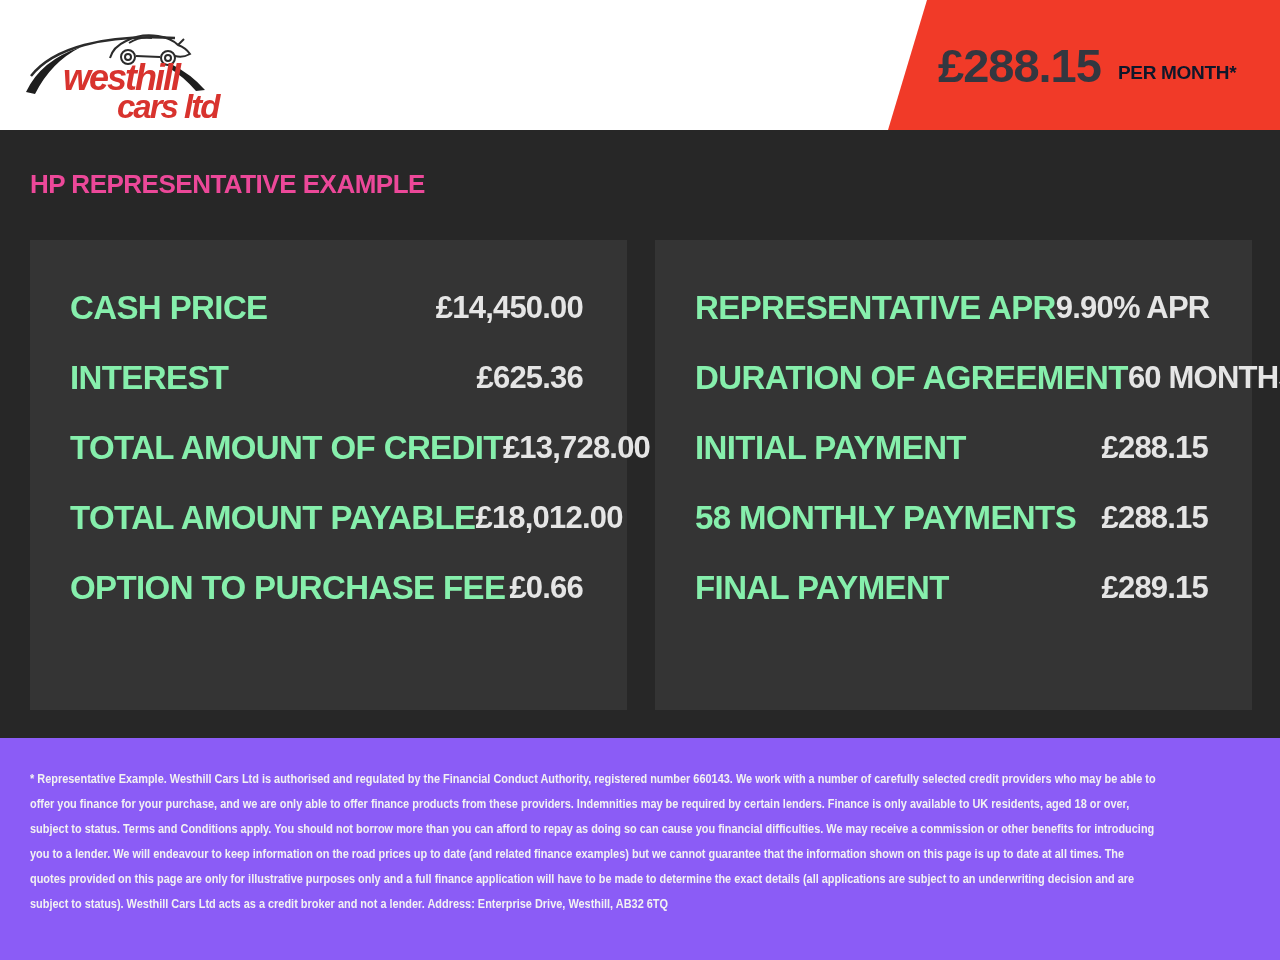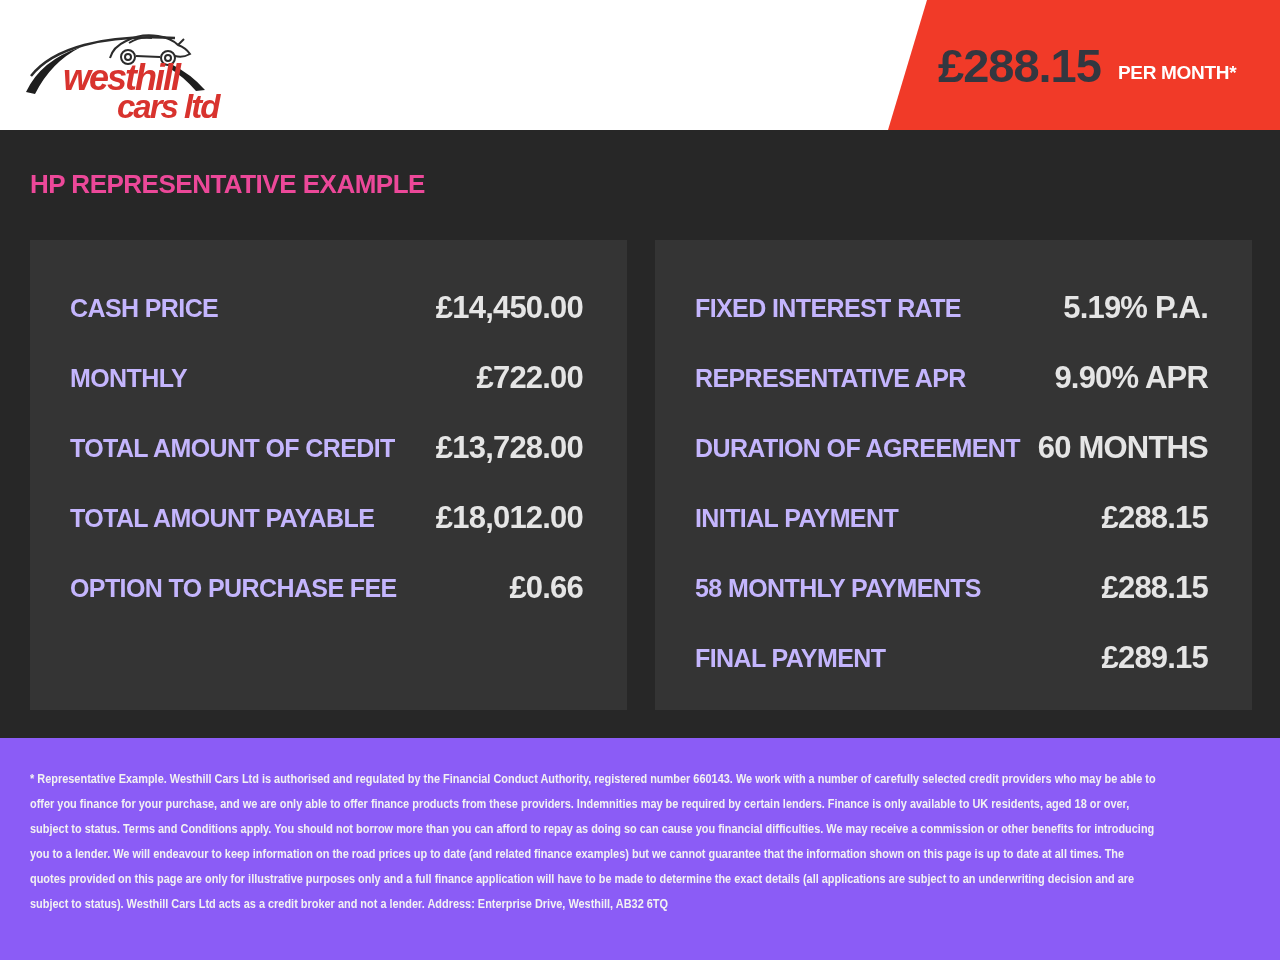--- a/index.html
+++ b/index.html
@@ -12,37 +12,37 @@
   .logo { position:absolute; left:25px; top:10px; width:220px; height:112px; cursor:pointer; }
   .logo svg { display:block; width:100%; height:100%; }
 
   .price-banner {
     position:absolute; top:0; right:0; width:392px; height:130px;
     background:#f13a28;
     clip-path:polygon(39px 0, 100% 0, 100% 100%, 0 100%);
     display:flex; align-items:center; padding-left:50px;
   }
   .price-banner .amount { font-size:47px; font-weight:bold; color:#333740; letter-spacing:-1px; }
-  .price-banner .period { font-size:19px; font-weight:bold; color:#ffffff; margin-left:17px; margin-top:16px; letter-spacing:-0.3px; }
+  .price-banner .period { font-size:19px; font-weight:bold; color:#0f172a; margin-left:17px; margin-top:16px; letter-spacing:-0.3px; }
 
   
   .page-title {
     position:absolute; left:30px; top:169px;
     color:#ec4899; font-size:26px; font-weight:bold; letter-spacing:-0.5px;
   }
 
   
   .panel {
     position:absolute; top:240px; width:597px; height:470px;
     background:#343434; padding:33px 44px 0 40px;
   }
   .panel-left { left:30px; }
   .panel-right { left:655px; }
   .finance-row { height:70px; display:flex; align-items:center; justify-content:space-between; }
-  .finance-row .row-label { font-size:25px; font-weight:bold; color:#c4b5fd; letter-spacing:-0.6px; white-space:nowrap; }
+  .finance-row .row-label { font-size:33px; font-weight:bold; color:#86efac; letter-spacing:-0.6px; white-space:nowrap; }
   .finance-row .row-value { font-size:31px; font-weight:bold; color:#e5e5e5; letter-spacing:-0.8px; white-space:nowrap; }
 
   
   .footer { position:absolute; top:738px; left:0; width:1280px; height:222px; background:#8b5cf6; }
   .disclaimer {
     position:absolute; left:30px; top:28px; width:1390px;
     transform:scaleX(0.81); transform-origin:0 0;
     color:#f2f2f2; font-size:13.5px; font-weight:bold; line-height:25px;
   }
 </style>
@@ -85,42 +85,38 @@
   </div>
 
   <div class="page-title">HP REPRESENTATIVE EXAMPLE</div>
 
   <div class="panel panel-left">
     <div class="finance-row">
       <span class="row-label">CASH PRICE</span>
       <span class="row-value">£14,450.00</span>
     </div>
     <div class="finance-row">
-      <span class="row-label">MONTHLY</span>
-      <span class="row-value">£722.00</span>
+      <span class="row-label">INTEREST</span>
+      <span class="row-value">£625.36</span>
     </div>
     <div class="finance-row">
       <span class="row-label">TOTAL AMOUNT OF CREDIT</span>
       <span class="row-value">£13,728.00</span>
     </div>
     <div class="finance-row">
       <span class="row-label">TOTAL AMOUNT PAYABLE</span>
       <span class="row-value">£18,012.00</span>
     </div>
     <div class="finance-row">
       <span class="row-label">OPTION TO PURCHASE FEE</span>
       <span class="row-value">£0.66</span>
     </div>
   </div>
 
   <div class="panel panel-right">
-    <div class="finance-row">
-      <span class="row-label">FIXED INTEREST RATE</span>
-      <span class="row-value">5.19% P.A.</span>
-    </div>
     <div class="finance-row">
       <span class="row-label">REPRESENTATIVE APR</span>
       <span class="row-value">9.90% APR</span>
     </div>
     <div class="finance-row">
       <span class="row-label">DURATION OF AGREEMENT</span>
       <span class="row-value">60 MONTHS</span>
     </div>
     <div class="finance-row">
       <span class="row-label">INITIAL PAYMENT</span>

